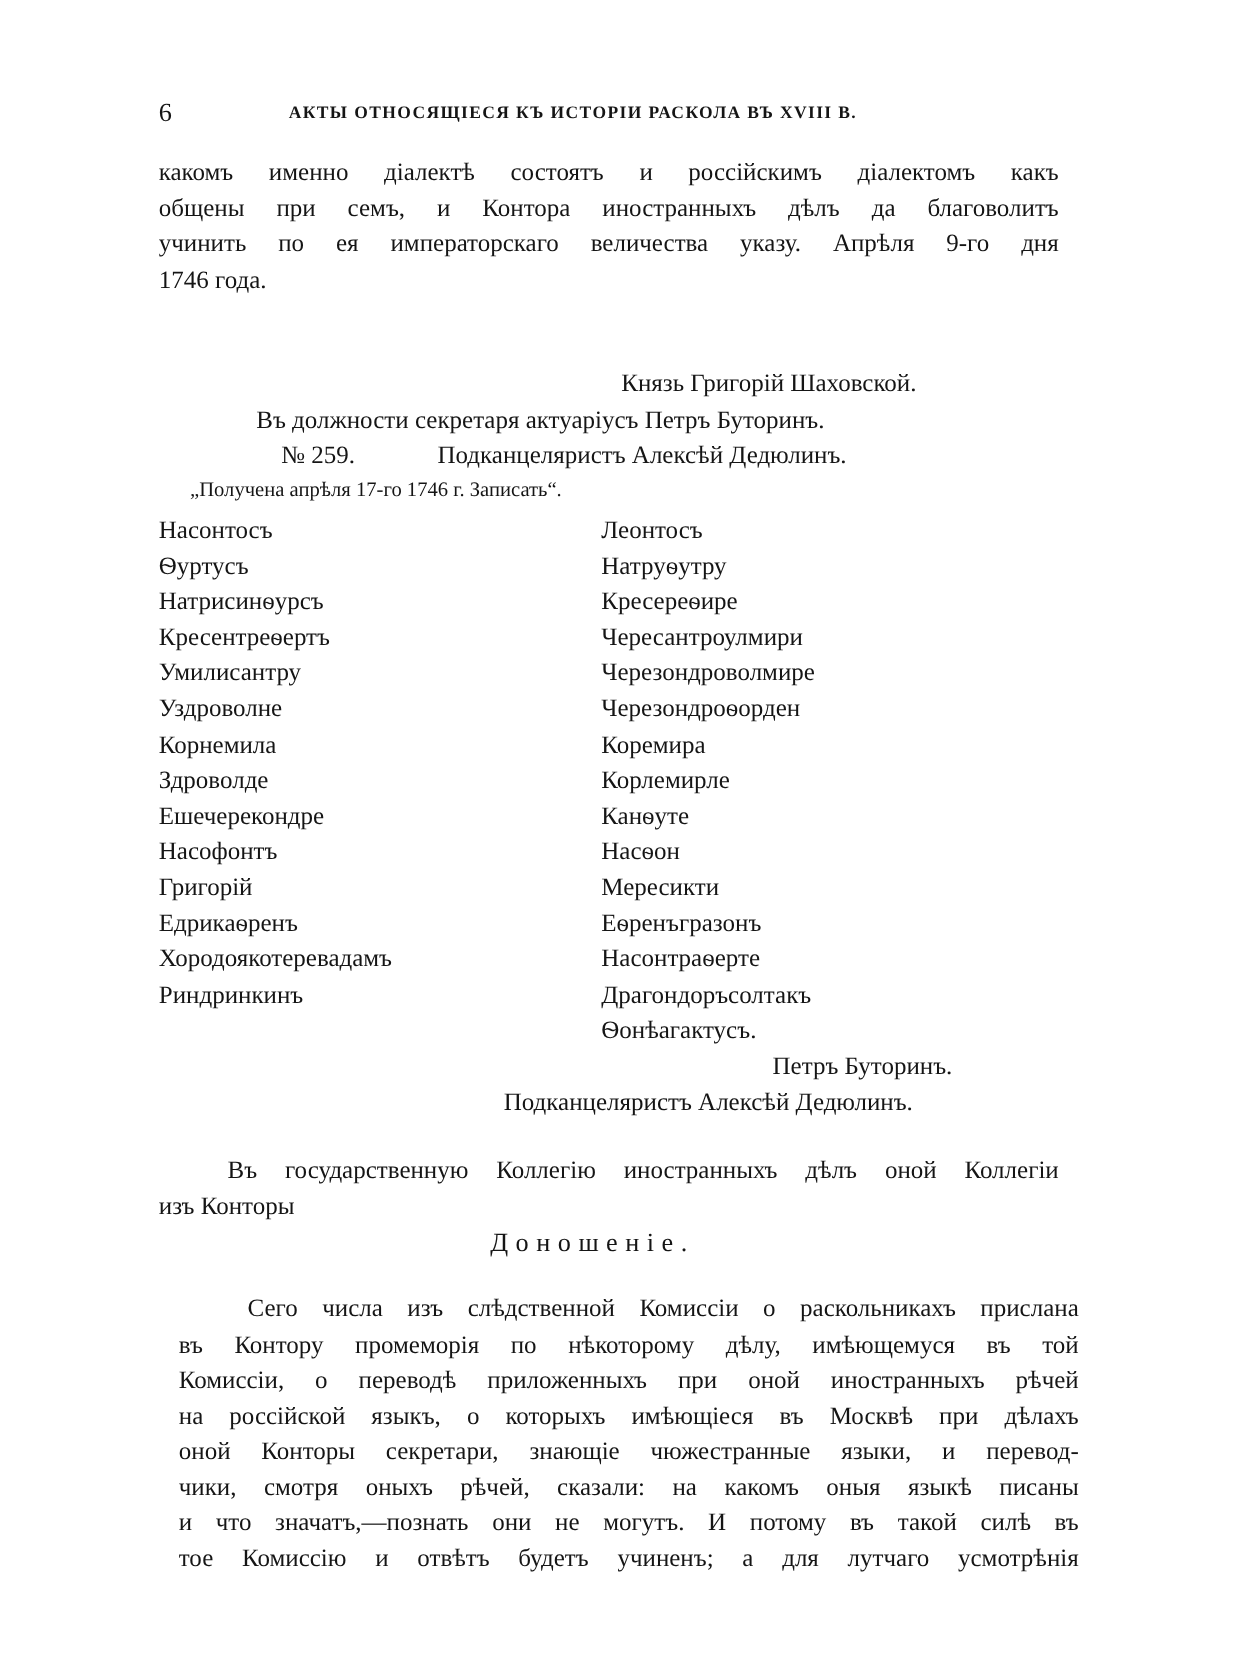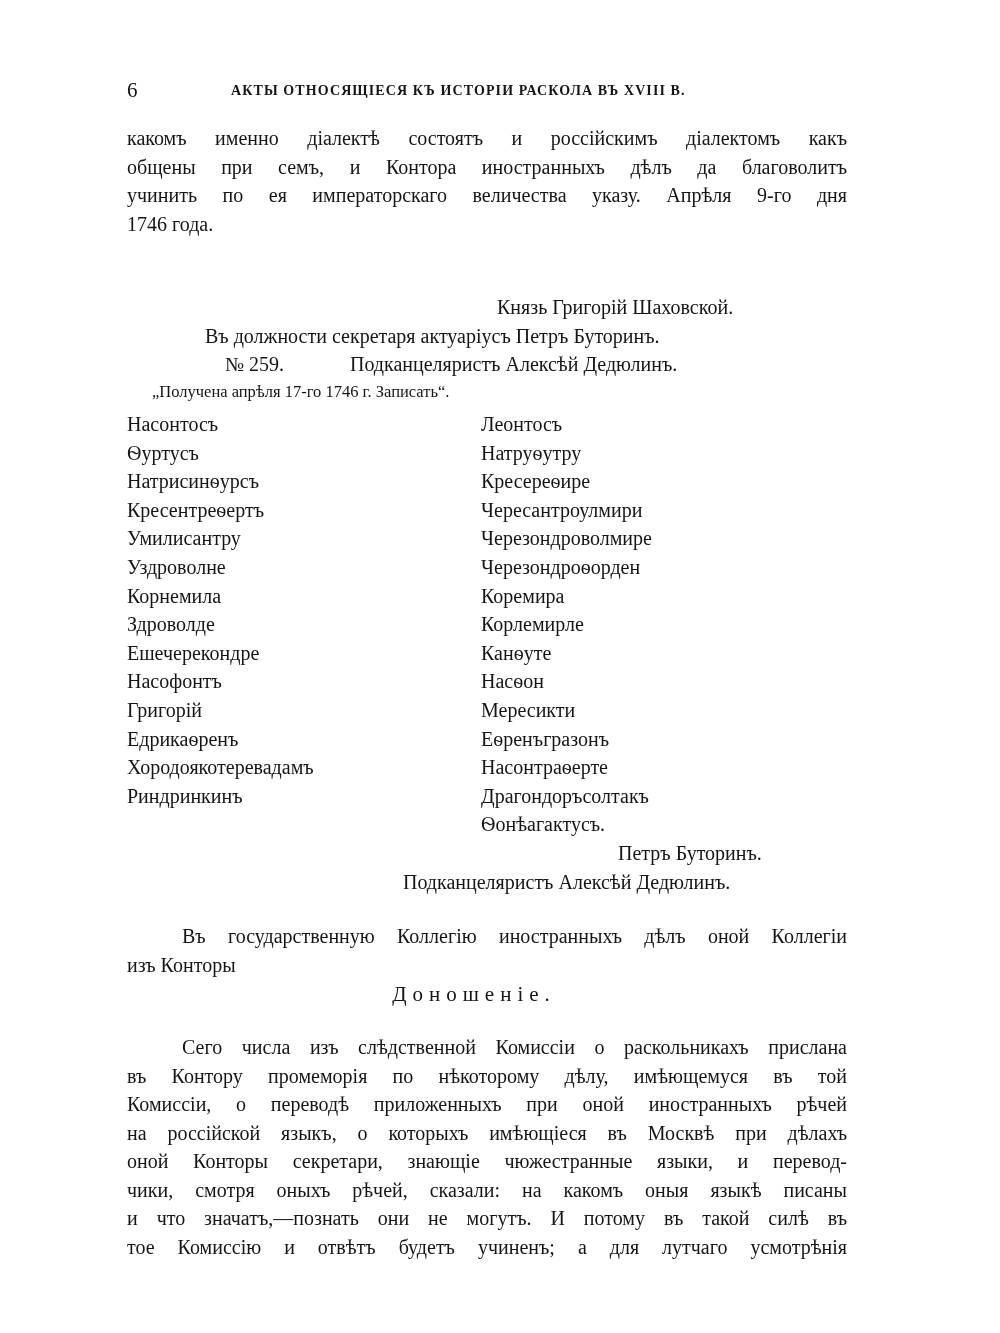--- a/index.html
+++ b/index.html
@@ -131,21 +131,21 @@
       top: 982px;
       left: 0;
       width: 988px;
       text-align: center;
       font-family: "Liberation Serif", serif;
       font-size: 21px;
       letter-spacing: 6px;
       padding-left: 0;
     }
     .doc-title span { position: relative; left: -20px; }
-    .para2 { top: 1033px; }
+    .para2 { top: 1033px; margin-left: 16px; }
     .para2 .first { padding-left: 55px; }
   </style>
 </head>
 <body>
 
 <div class="page">
 
   <div class="running-head">
     <span class="page-number">6</span>
     <span class="head-title">АКТЫ ОТНОСЯЩІЕСЯ КЪ ИСТОРІИ РАСКОЛА ВЪ XVIII В.</span>

